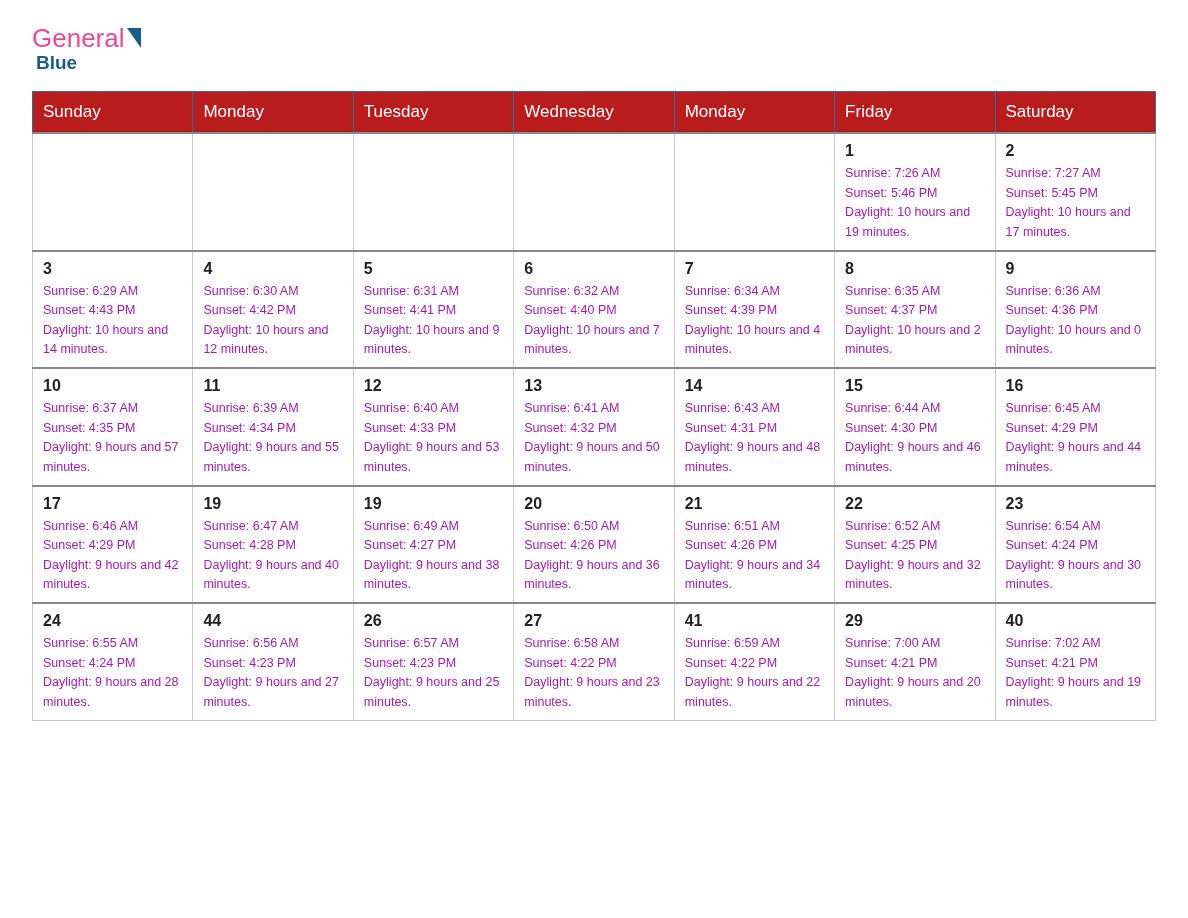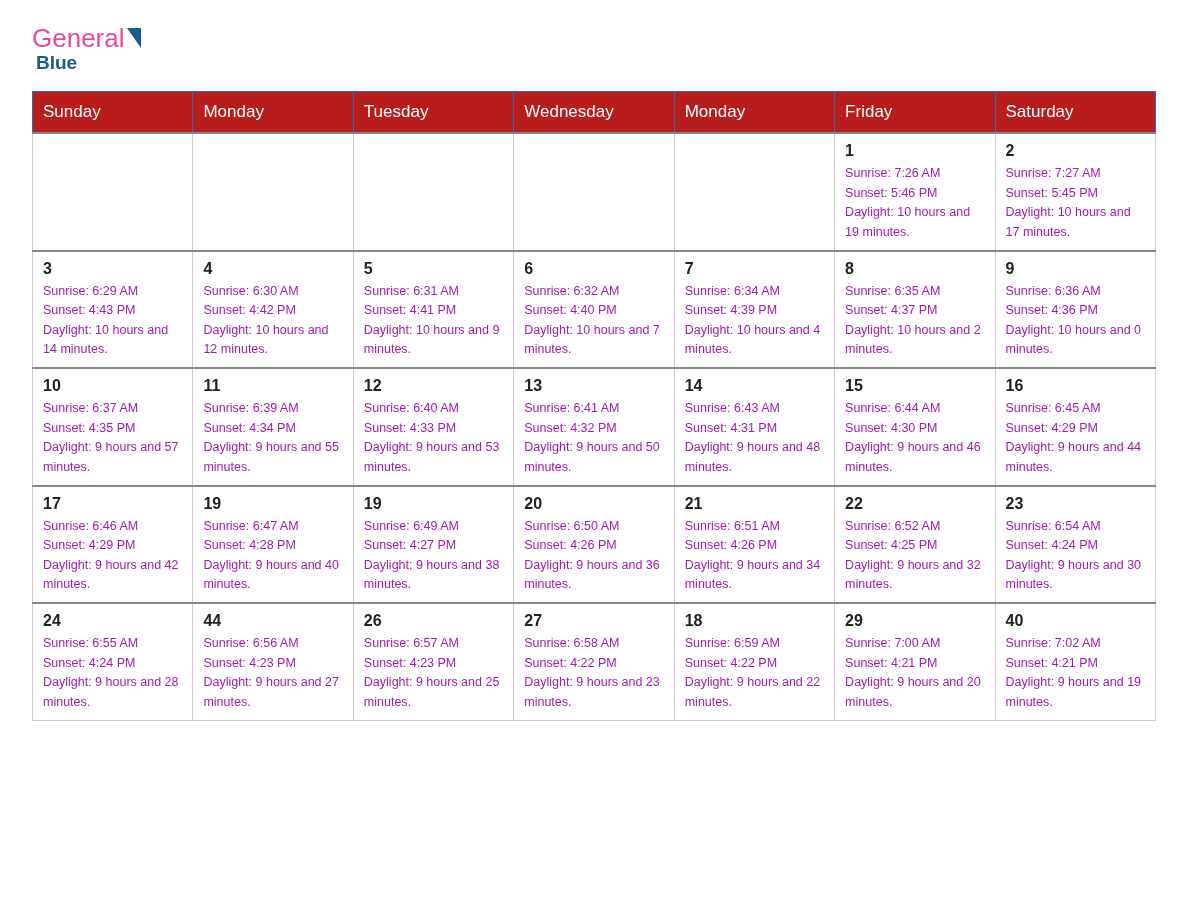--- a/index.html
+++ b/index.html
@@ -253,21 +253,21 @@
         </td>
         <td>
           <span class="day-number">26</span>
           <div class="day-info">Sunrise: 6:57 AM<br>Sunset: 4:23 PM<br>Daylight: 9 hours and 25 minutes.</div>
         </td>
         <td>
           <span class="day-number">27</span>
           <div class="day-info">Sunrise: 6:58 AM<br>Sunset: 4:22 PM<br>Daylight: 9 hours and 23 minutes.</div>
         </td>
         <td>
-          <span class="day-number">18</span>
+          <span class="day-number">41</span>
           <div class="day-info">Sunrise: 6:59 AM<br>Sunset: 4:22 PM<br>Daylight: 9 hours and 22 minutes.</div>
         </td>
         <td>
           <span class="day-number">29</span>
           <div class="day-info">Sunrise: 7:00 AM<br>Sunset: 4:21 PM<br>Daylight: 9 hours and 20 minutes.</div>
         </td>
         <td>
           <span class="day-number">40</span>
           <div class="day-info">Sunrise: 7:02 AM<br>Sunset: 4:21 PM<br>Daylight: 9 hours and 19 minutes.</div>
         </td>

